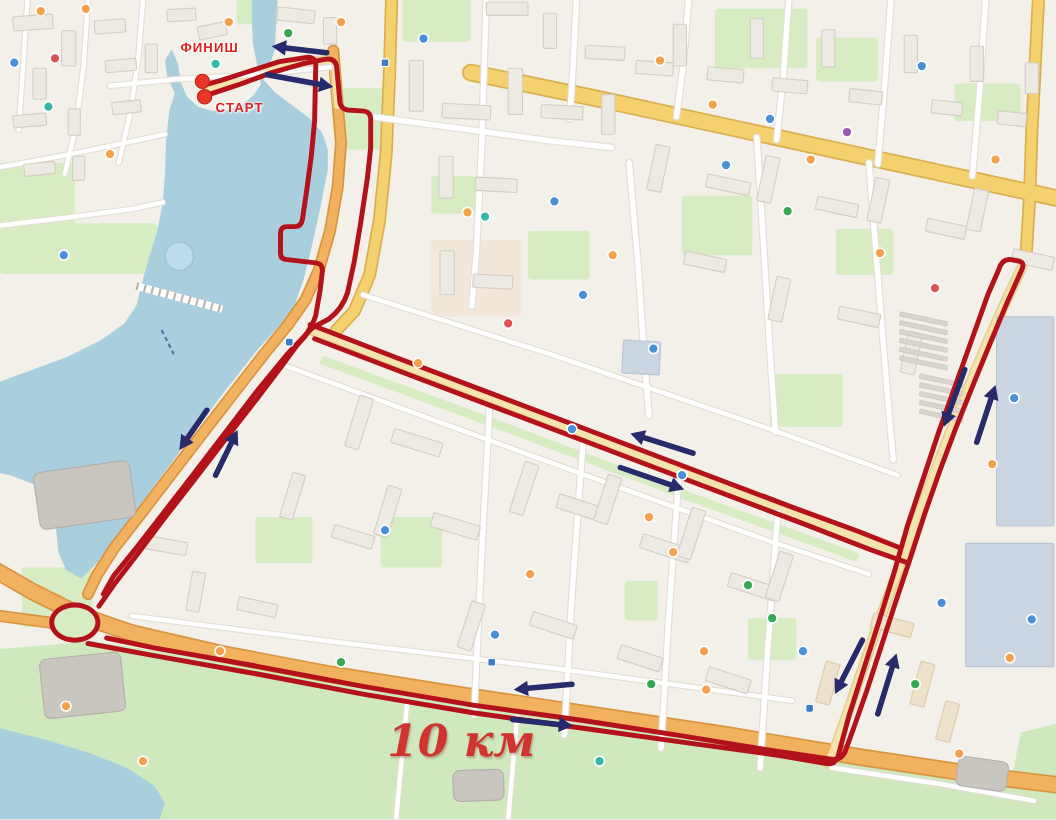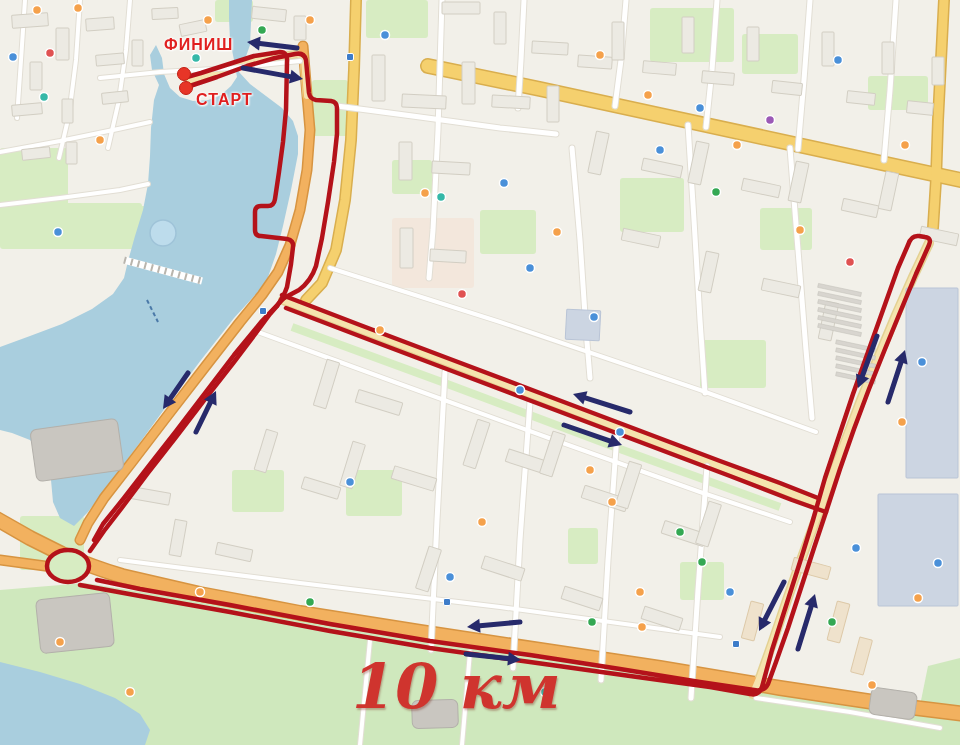--- a/index.html
+++ b/index.html
@@ -1,24 +1,24 @@
 <!DOCTYPE html>
 <html><head>
 <meta charset="utf-8">
 <style>
   html,body{margin:0;padding:0;background:#e9e7e0;}
   #stage{position:relative;width:960px;height:745px;overflow:hidden;
          font-family:"Liberation Sans",sans-serif;background:#f2f0e9;}
   #map-svg{position:absolute;left:0;top:0;}
   .map-label{position:absolute;font-weight:bold;color:#e01f1f;
              text-shadow:0 0 3px #fff,0 0 3px #fff,1px 1px 2px #fff;
-             letter-spacing:1px;font-size:16px;white-space:nowrap;}
+             letter-spacing:1px;font-size:12px;white-space:nowrap;}
   #finish-label{left:164px;top:36px;}
   #start-label{left:172px;top:91px;padding-left:24px;}
-  #distance-label{left:352px;top:650px;font-size:62px;font-style:italic;
+  #distance-label{left:352px;top:650px;font-size:40px;font-style:italic;
                   font-family:"DejaVu Serif",serif;color:#cf342e;
                   text-shadow:1px 2px 2px rgba(120,40,30,.35);letter-spacing:0;}
 </style>
 </head>
 <body>
 
 <div id="stage">
   <svg id="map-svg" width="960" height="745" viewBox="0 0 960 745">
       <rect x="0" y="0" width="960" height="745" fill="#f2f0e9"></rect>
       <polygon points="0,590 85,583 180,598 300,620 420,638 540,656 660,673 780,691 960,720 960,745 0,745" fill="#cfe8bd"></polygon>

